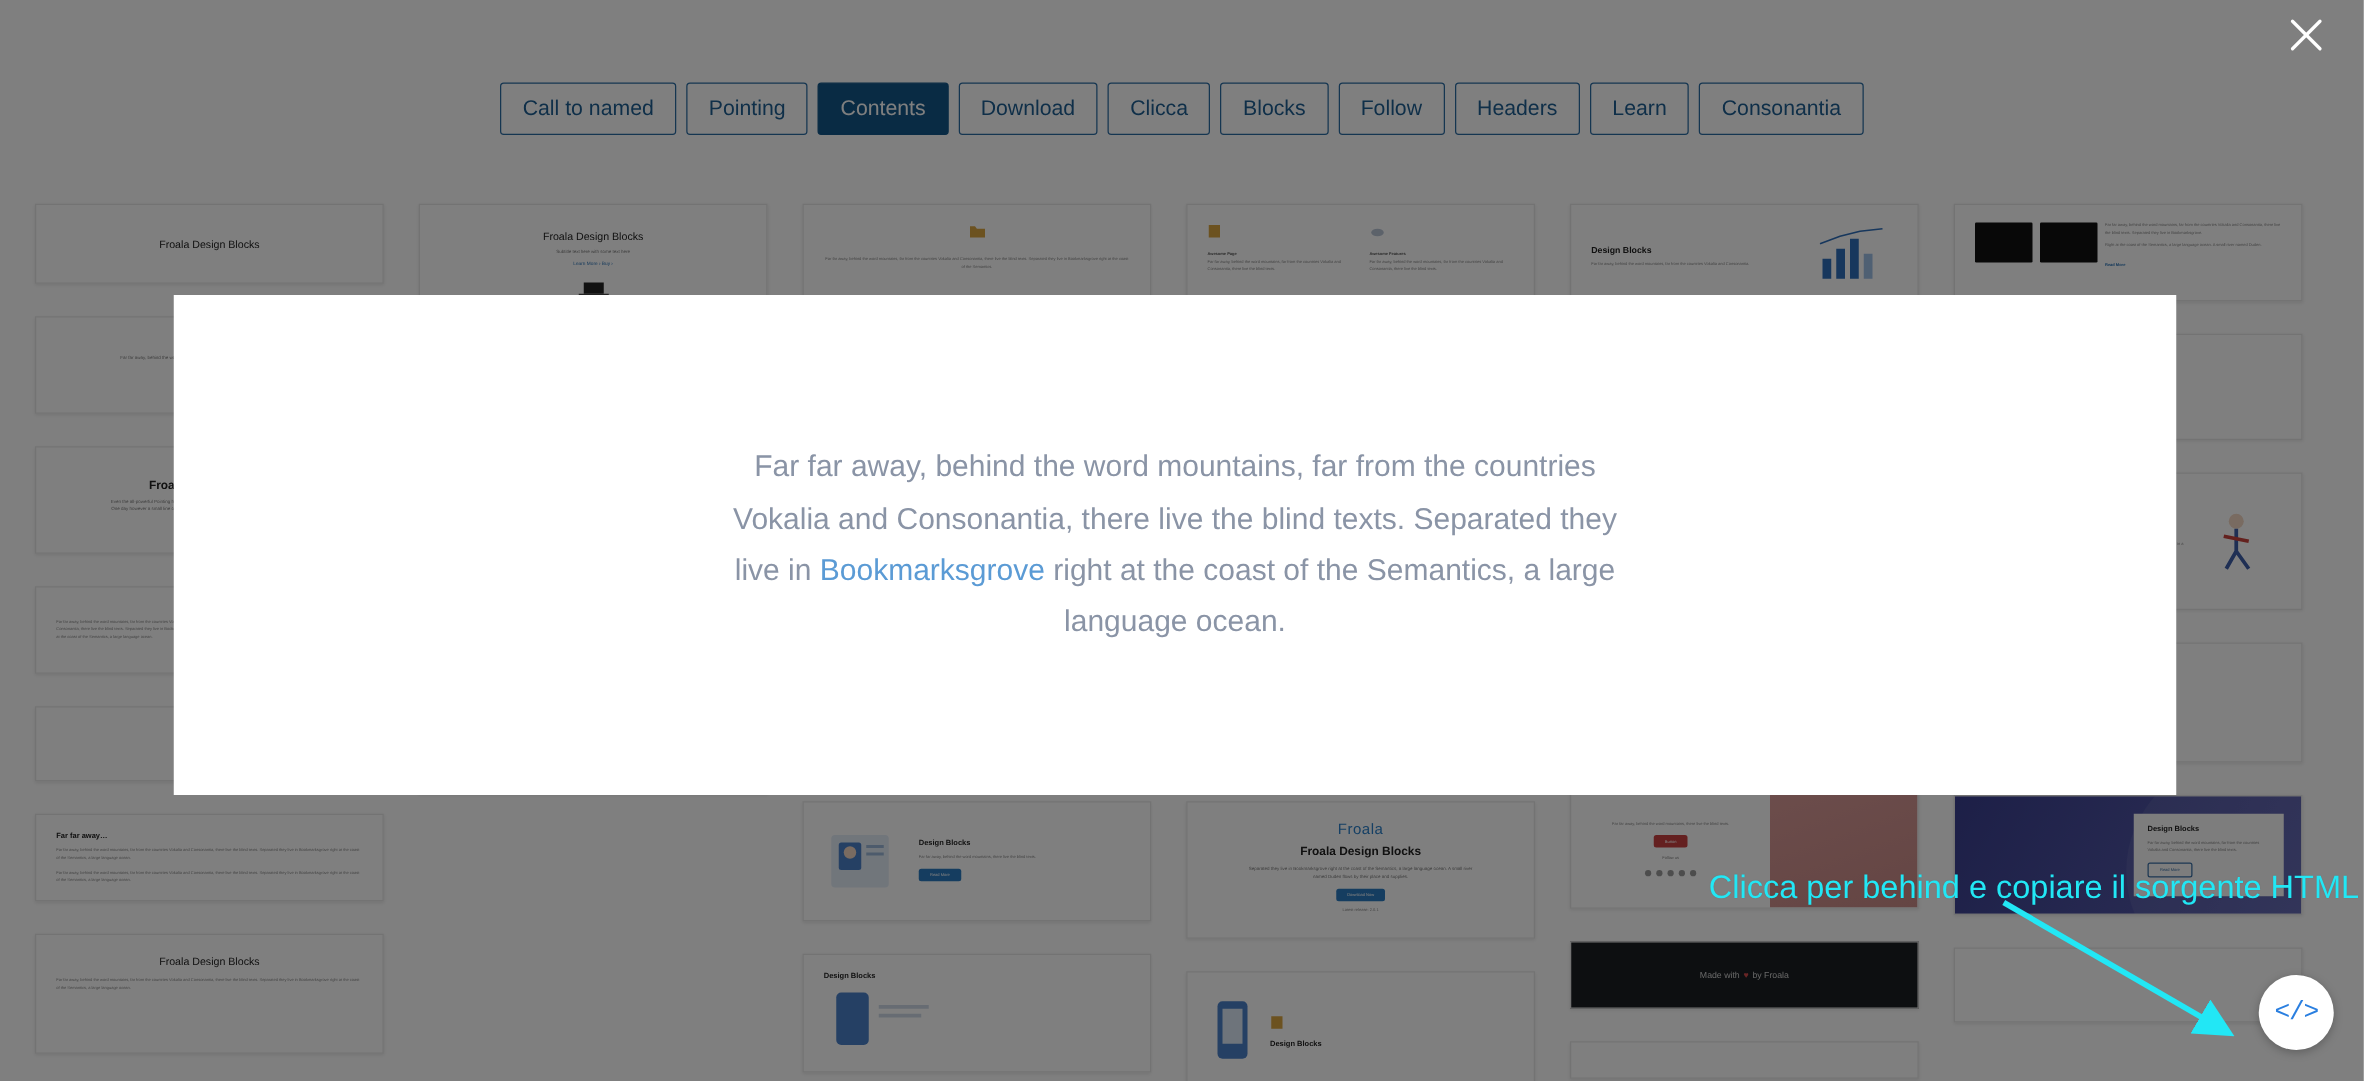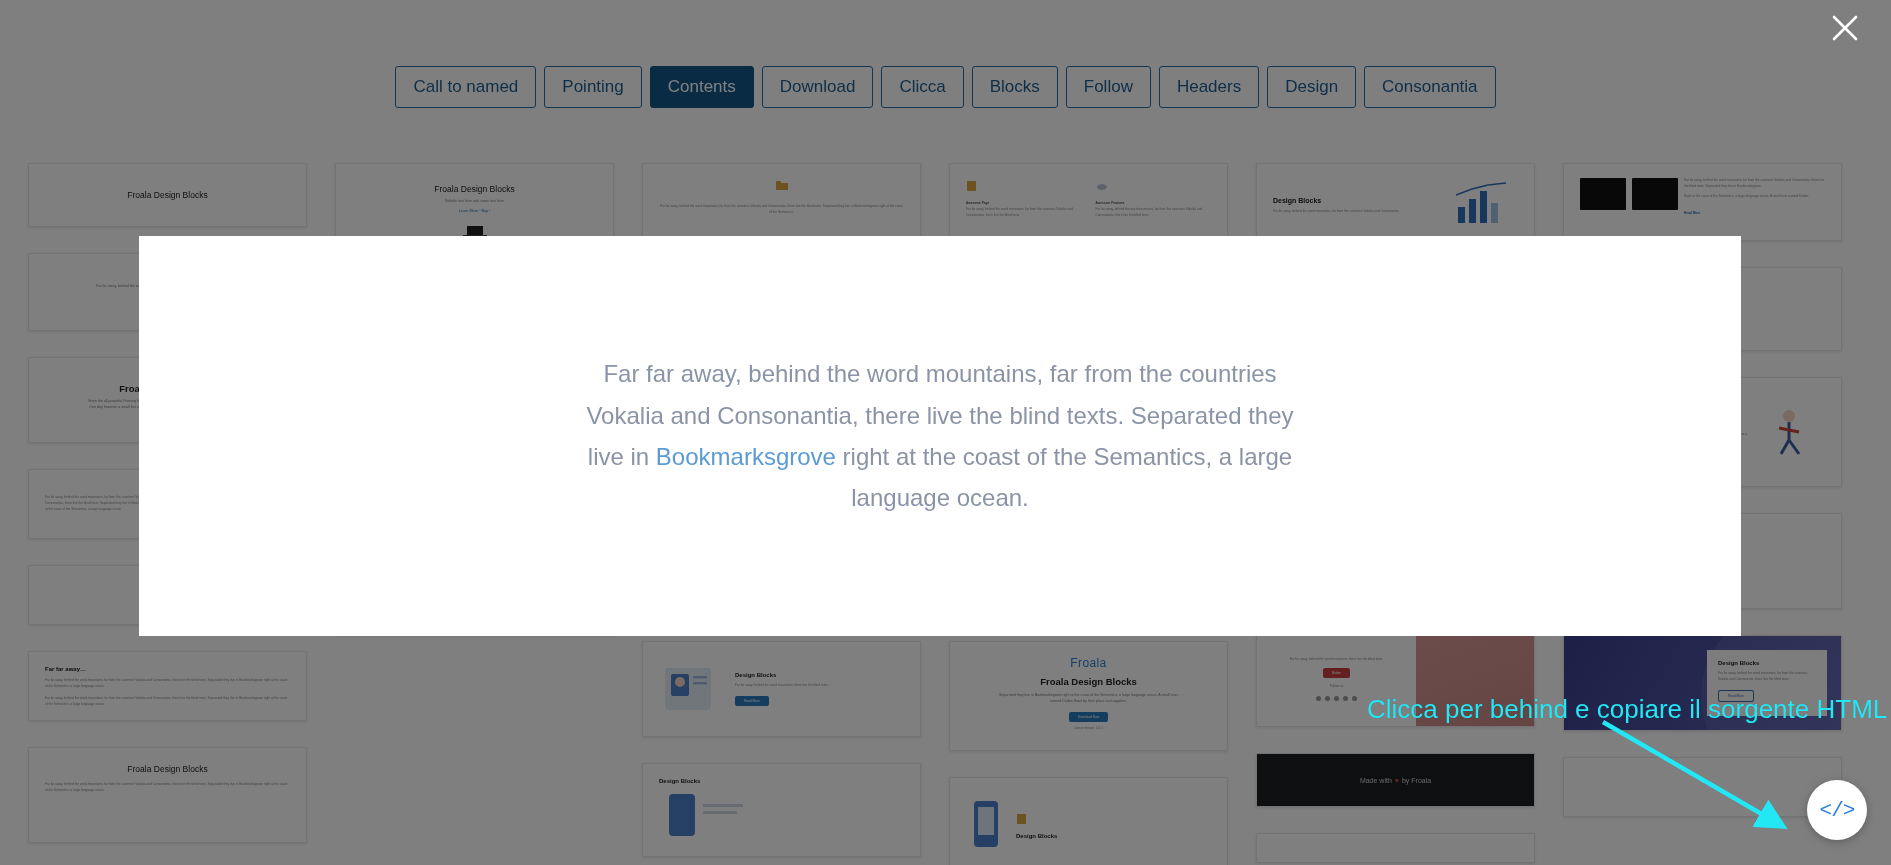--- a/index.html
+++ b/index.html
@@ -182,21 +182,21 @@
 
   <div class="tabbar">
     <button class="tab">Call to named</button>
     <button class="tab">Pointing</button>
     <button class="tab active">Contents</button>
     <button class="tab">Download</button>
     <button class="tab">Clicca</button>
     <button class="tab">Blocks</button>
     <button class="tab">Follow</button>
     <button class="tab">Headers</button>
-    <button class="tab">Design</button>
+    <button class="tab">Learn</button>
     <button class="tab">Consonantia</button>
   </div>
 
   <div class="grid">
 
     <div class="col">
       <div class="card h64">
         <div class="card-inner center-mid" style="height:100%">
           <div class="ct-title">Froala Design Blocks</div>
         </div>

